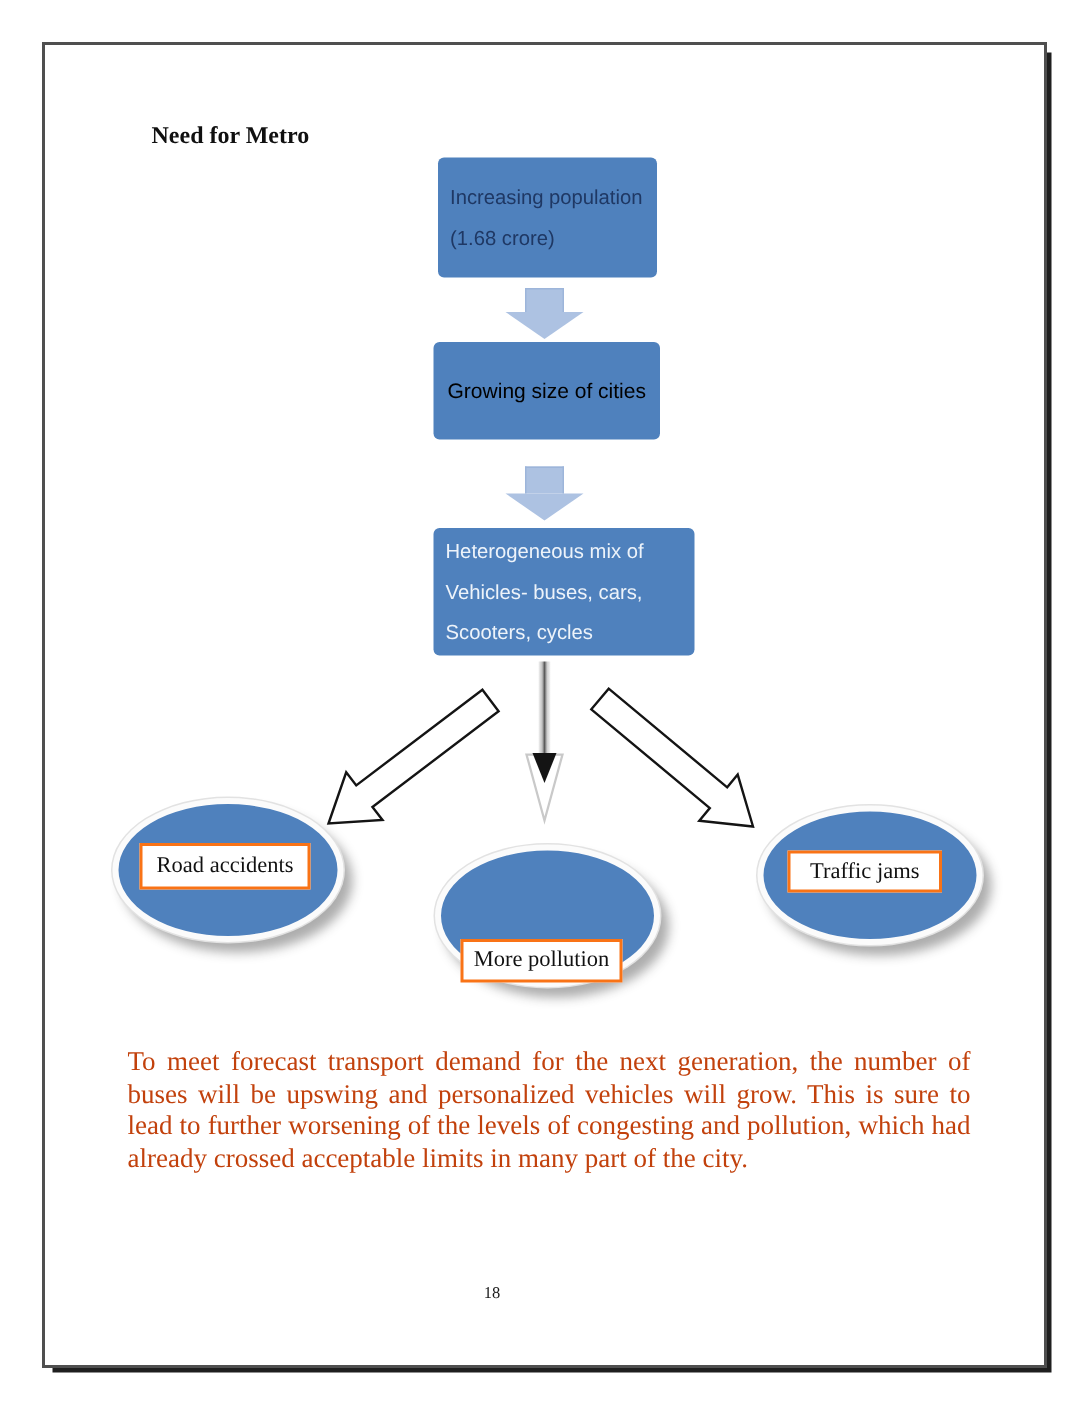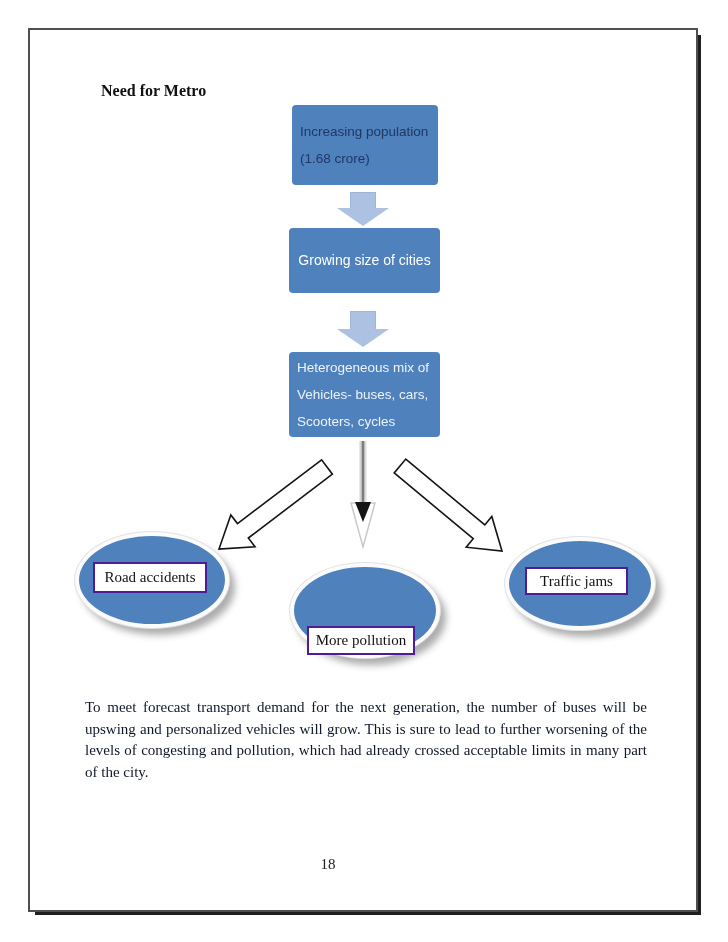--- a/index.html
+++ b/index.html
@@ -8,53 +8,53 @@
   .page-frame{position:absolute;left:28px;top:28px;width:666px;height:880px;
               border:2px solid #4f4f4f;box-shadow:5px 5px 0 -2px #1f1f1f;background:#fff;}
   .heading{position:absolute;left:85px;top:82px;font-weight:bold;font-size:16px;color:#101010;
            font-family:"Liberation Serif", serif;margin-left:16px;}
   
   .fc-box{position:absolute;background:#4f81bd;border-radius:4px;
           display:flex;align-items:center;justify-content:center;
           font-family:"Liberation Sans", sans-serif;font-size:13.5px;line-height:27px;
           padding:0 8px;box-sizing:border-box;}
   .box1{left:292px;top:105px;width:146px;height:80px;color:#1f3864;}
-  .box2{left:289px;top:228px;width:151px;height:65px;color:#ffffff;font-size:14px;}
-  .box3{left:289px;top:352px;width:151px;height:85px;color:#edf3fa;}
+  .box2{left:289px;top:228px;width:151px;height:65px;color:#000000;font-size:14px;}
+  .box3{left:289px;top:352px;width:174px;height:85px;color:#edf3fa;}
   
   .c-arrow{position:absolute;width:52px;}
   .c-arrow .stem{margin:0 auto;width:24px;background:#adc2e2;border:1px solid #9db5da;border-bottom:none;}
   .c-arrow .head{width:0;height:0;border-left:26px solid transparent;border-right:26px solid transparent;
                  border-top:18px solid #adc2e2;}
   .arrow1{left:337px;top:192px;}
   .arrow1 .stem{height:15px;}
   .arrow2{left:337px;top:311px;}
   .arrow2 .stem{height:17px;}
   
   .ellipse{position:absolute;border-radius:50%;background:#4f81bd;border:4px solid #fbfbfb;
            box-shadow:0 0 0 1px #e2e2e2, 6px 7px 7px rgba(40,40,40,0.38);}
   .e-left{left:75px;top:532px;width:146px;height:88px;}
   .e-center{left:290px;top:563px;width:142px;height:87px;}
   .e-right{left:505px;top:537px;width:142px;height:85px;}
-  .e-label{position:absolute;background:#ffffff;border:2px solid #4c1d95;box-sizing:border-box;
+  .e-label{position:absolute;background:#ffffff;border:2px solid #f97316;box-sizing:border-box;
            display:flex;align-items:center;justify-content:center;text-align:center;
            font-family:"Liberation Serif", serif;font-size:15px;color:#111;}
   .l-left{left:93px;top:562px;width:114px;height:31px;}
   .l-center{left:307px;top:626px;width:108px;height:29px;}
   .l-right{left:525px;top:567px;width:103px;height:28px;}
   
   .pencil-shaft{position:absolute;left:359px;top:441px;width:8px;height:66px;
                 background:linear-gradient(to right,#f2f2f2 0%,#c2c2c2 30%,#5c5c5c 50%,#cfcfcf 72%,#f6f6f6 100%);}
   .arrows-svg{position:absolute;left:0;top:0;pointer-events:none;}
   
   .bodytext{position:absolute;left:85px;top:697px;width:562px;text-align:justify;
-            font-size:15px;line-height:21.5px;color:#0f172a;font-family:"Liberation Serif", serif;}
+            font-size:18px;line-height:21.5px;color:#c2410c;font-family:"Liberation Serif", serif;}
   .bodytext p{margin:0 0 15px 0;}
   .page-number{position:absolute;left:28px;top:856px;width:600px;text-align:center;
-               font-size:15px;color:#1a1a1a;font-family:"Liberation Serif", serif;}
+               font-size:11px;color:#1a1a1a;font-family:"Liberation Serif", serif;}
 </style>
 </head>
 <body>
 
 <div class="screen">
 
   <div class="page-frame"></div>
 
   <div class="heading">Need for Metro</div>
 

